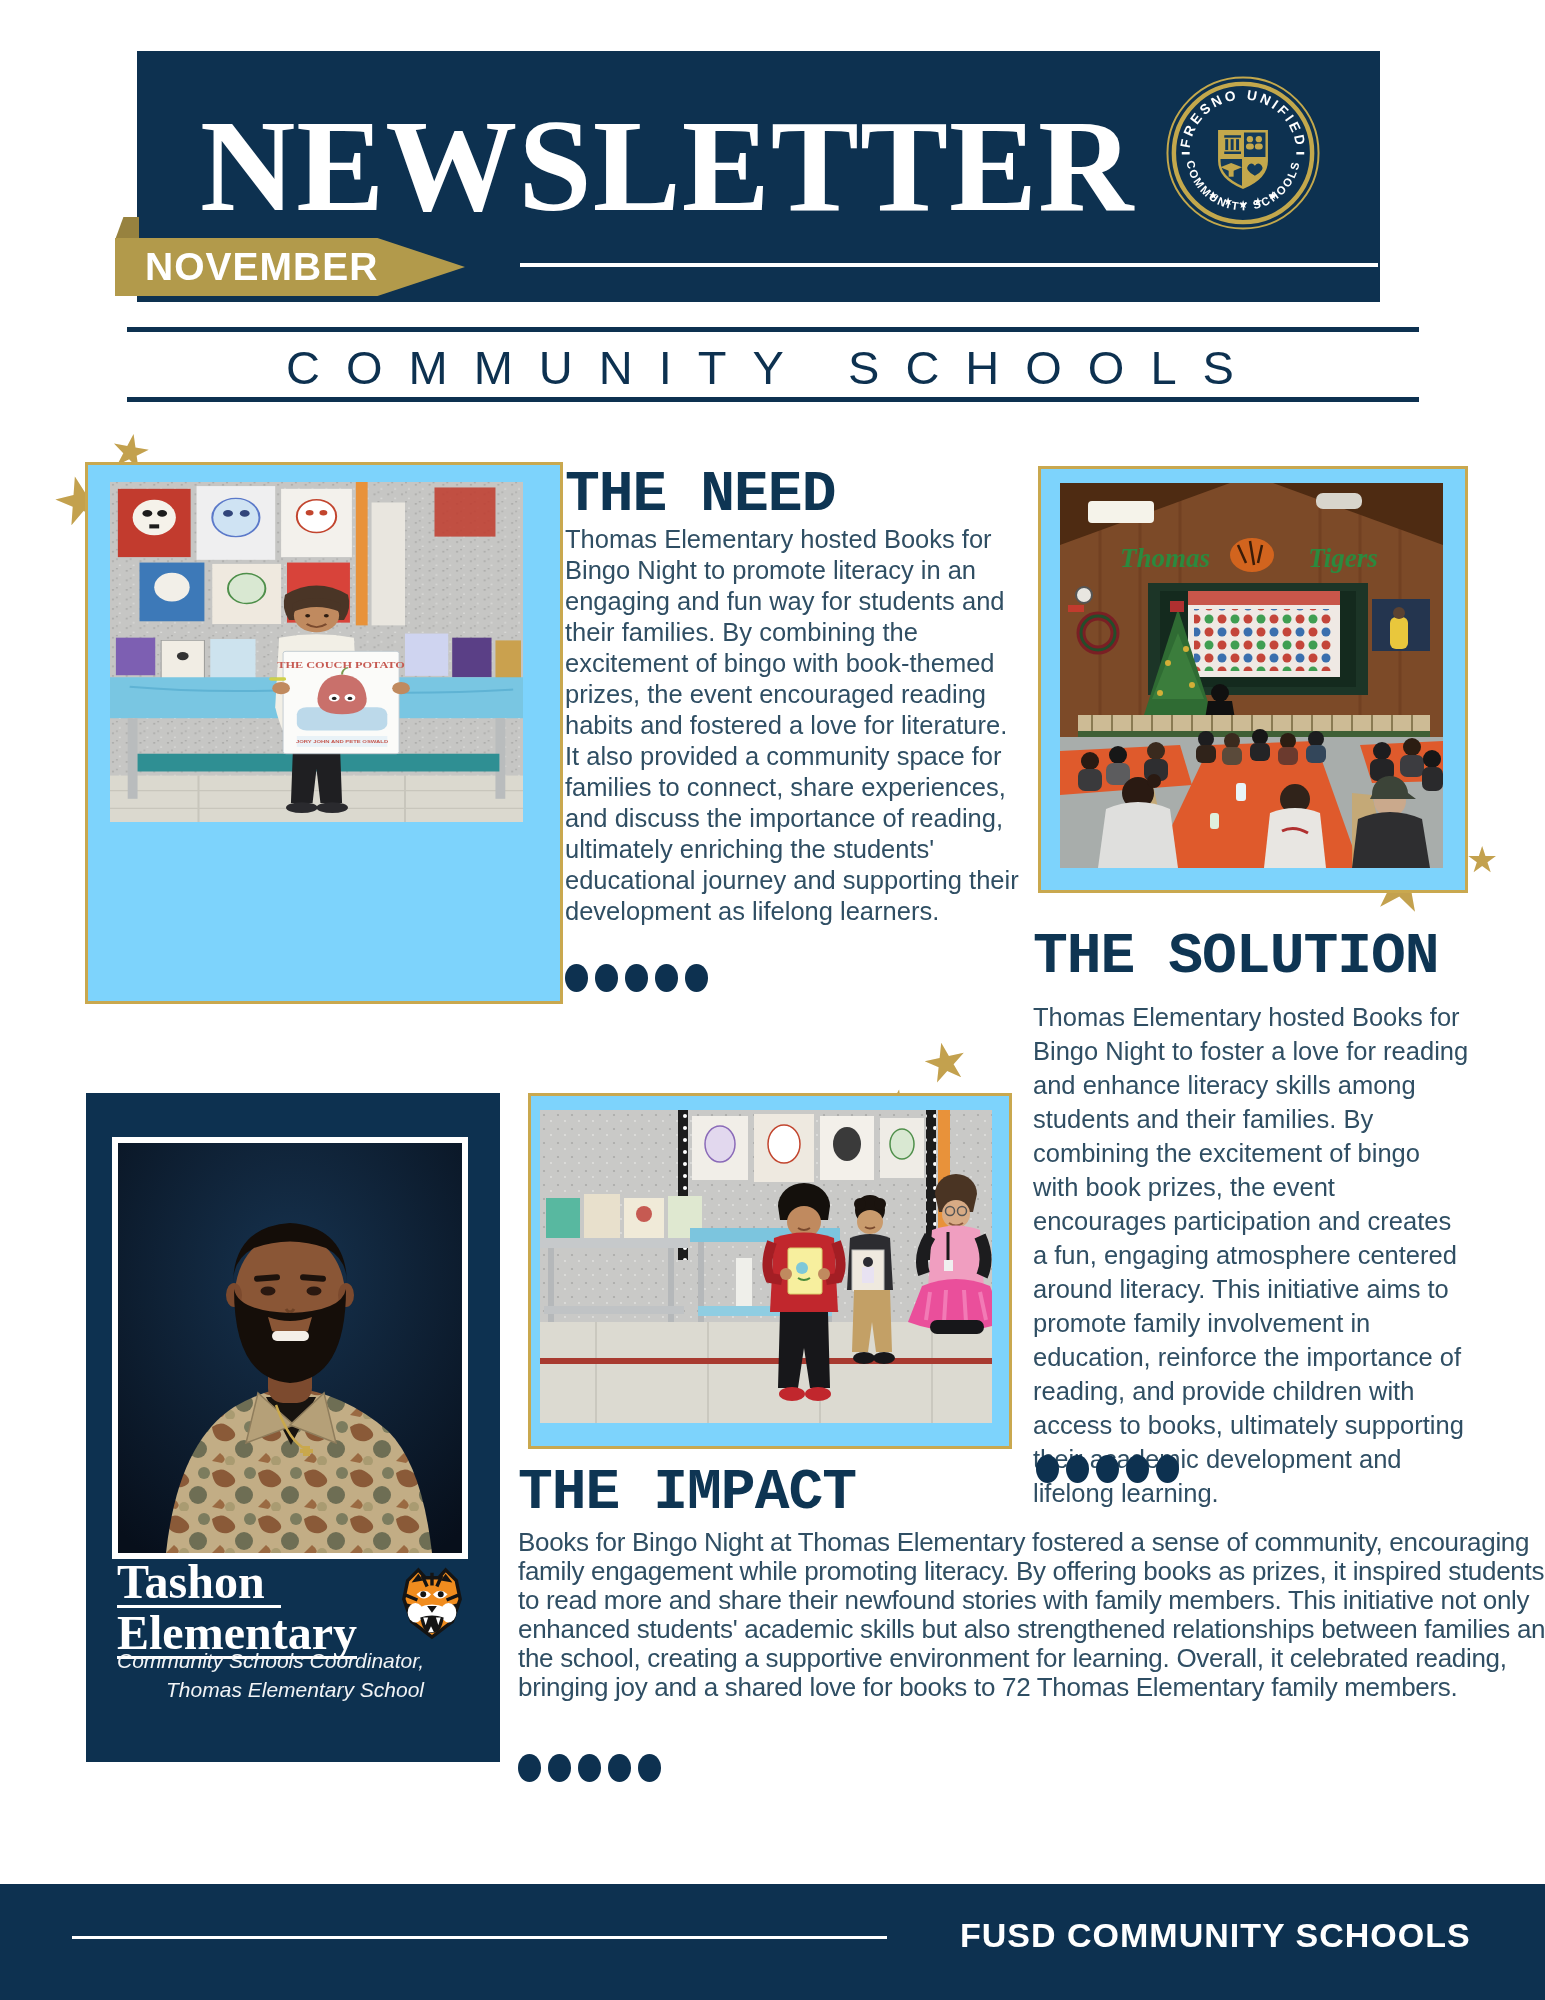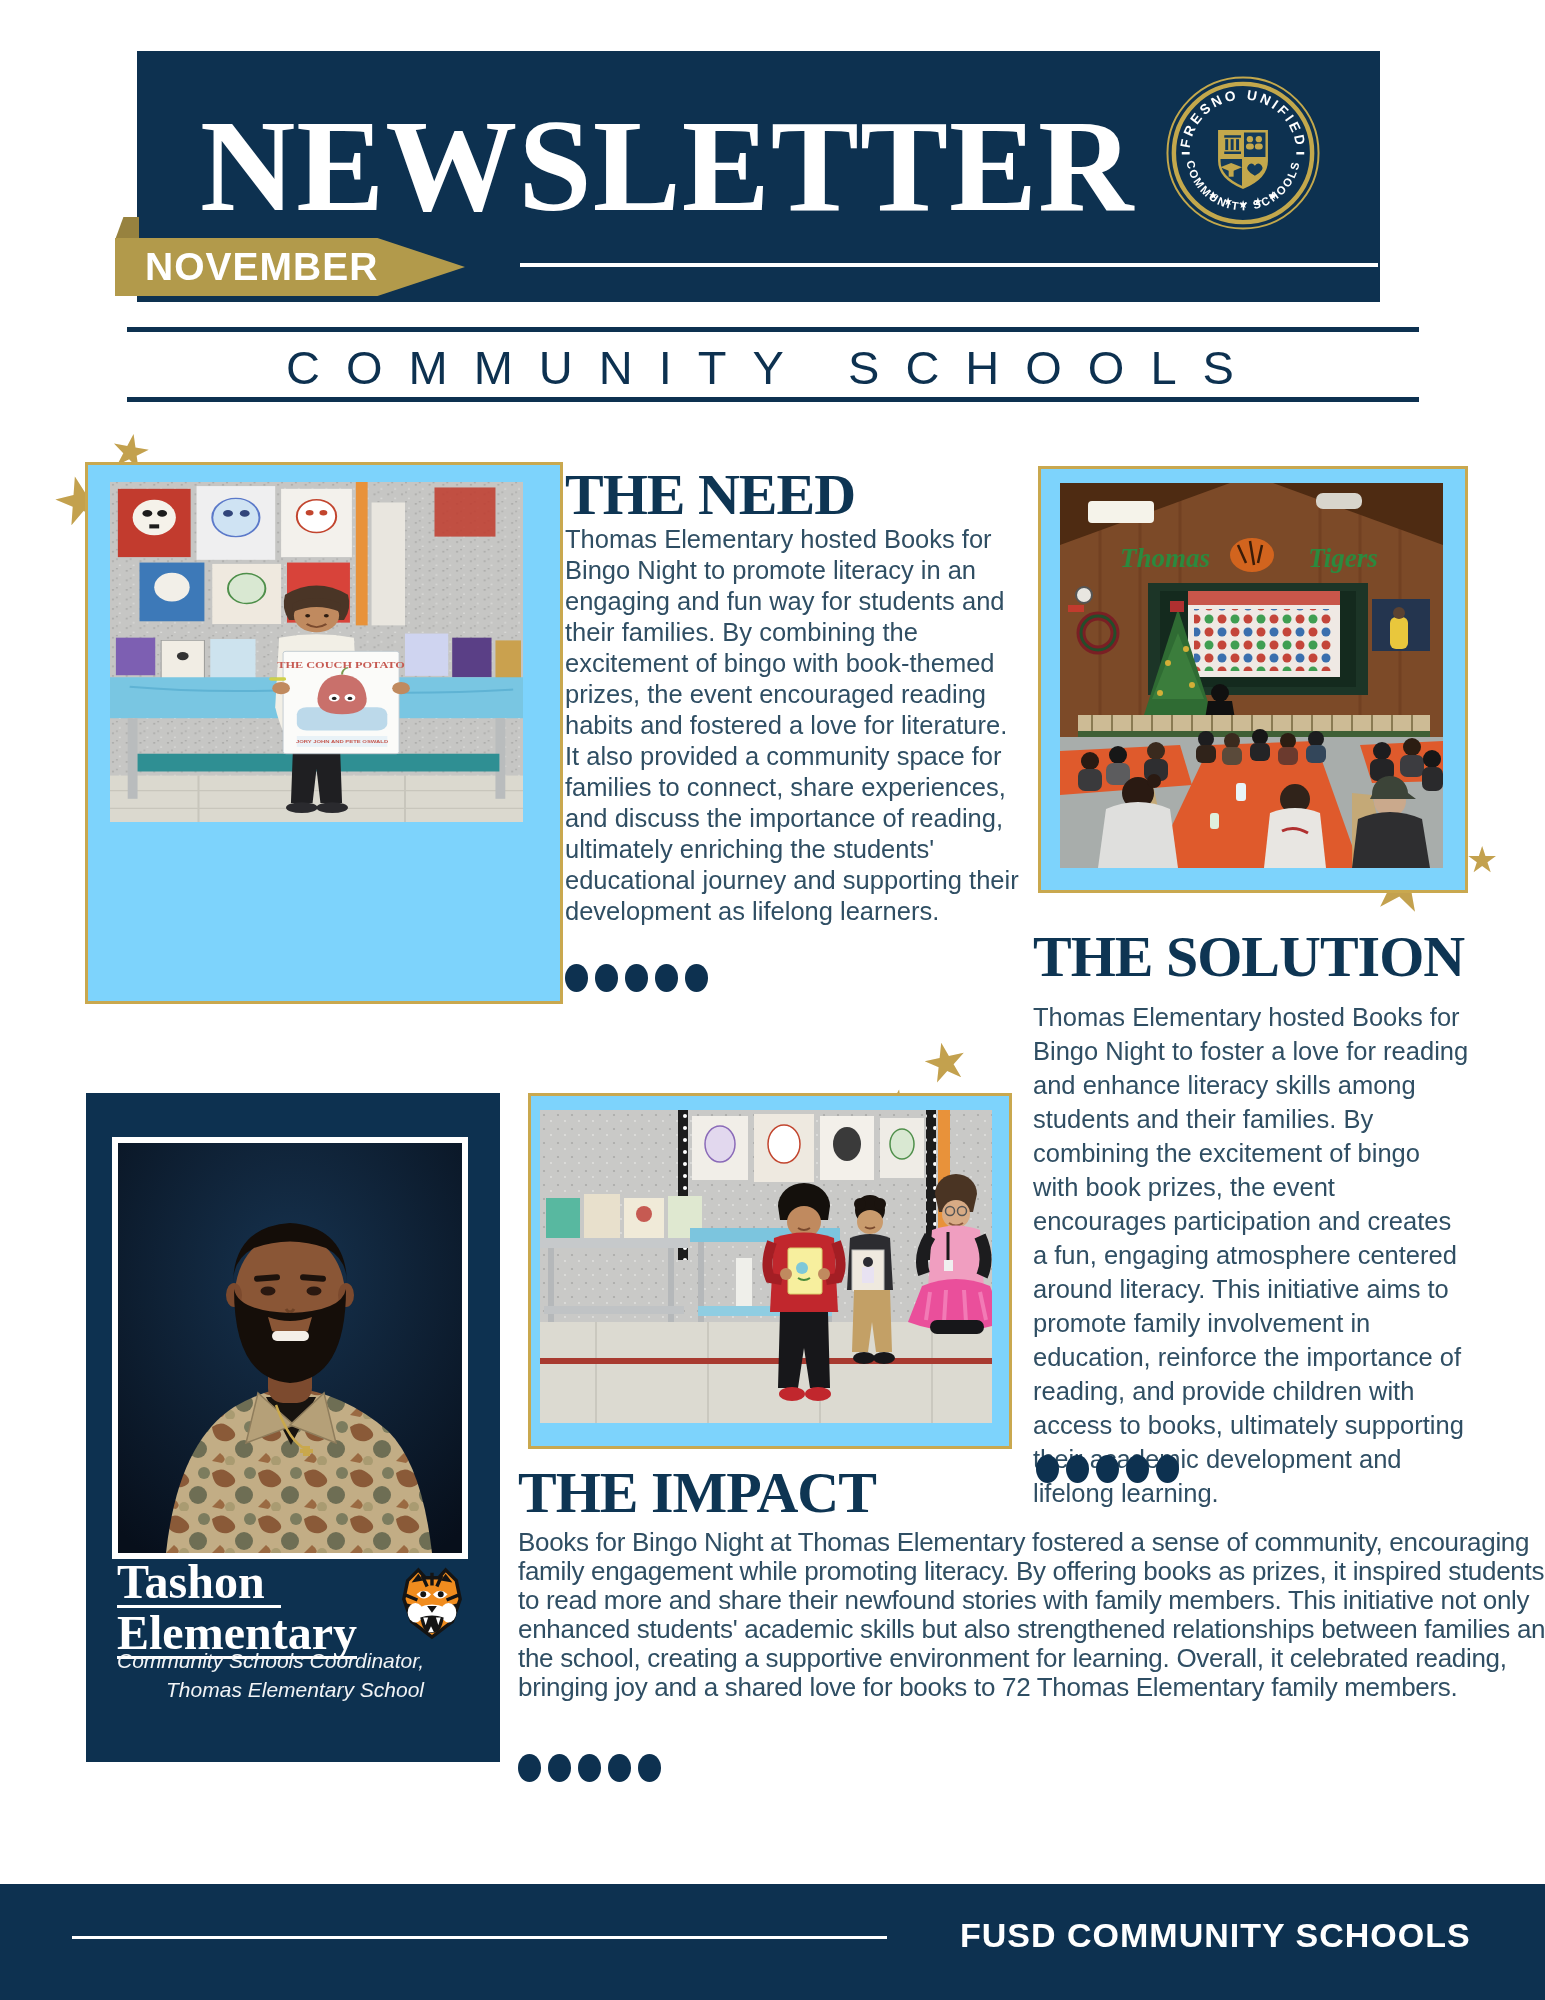--- a/index.html
+++ b/index.html
@@ -26,21 +26,21 @@
   .cs-rule.bot{top:397px;}
   .cs-text{left:127px;top:340px;width:1292px;text-align:center;color:#0d3150;
            font-size:47px;font-weight:400;letter-spacing:26px;white-space:nowrap;}
 
   
   .frame{background:#7dd3fc;border:3px solid #c9a84f;}
   .photo{position:absolute;overflow:hidden;}
   .photo svg{display:block;width:100%;height:100%;}
 
   
-  .h{font-family:Liberation Serif, serif;font-weight:700;font-size:58px;line-height:58px;
+  .h{font-family:Liberation Mono, monospace;font-weight:700;font-size:58px;line-height:58px;
      color:#0e3553;letter-spacing:-1px;white-space:nowrap;}
   .body-txt{color:#2f4e63;font-size:25.5px;line-height:31px;}
   .impact-txt{font-size:26px;line-height:29px;letter-spacing:-0.3px;}
   .dots{display:flex;gap:7px;}
   .dots i{width:23px;height:28px;border-radius:50%;background:#0d3150;}
 
   
   .card{left:86px;top:1093px;width:414px;height:669px;background:#0d3150;}
   .card-photo{left:112px;top:1137px;width:356px;height:422px;border:6px solid #ffffff;
               box-sizing:border-box;background:#0a1726;}

